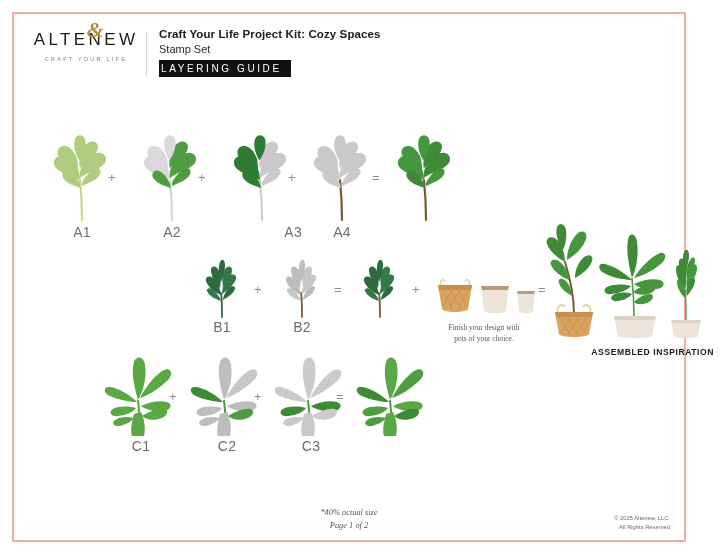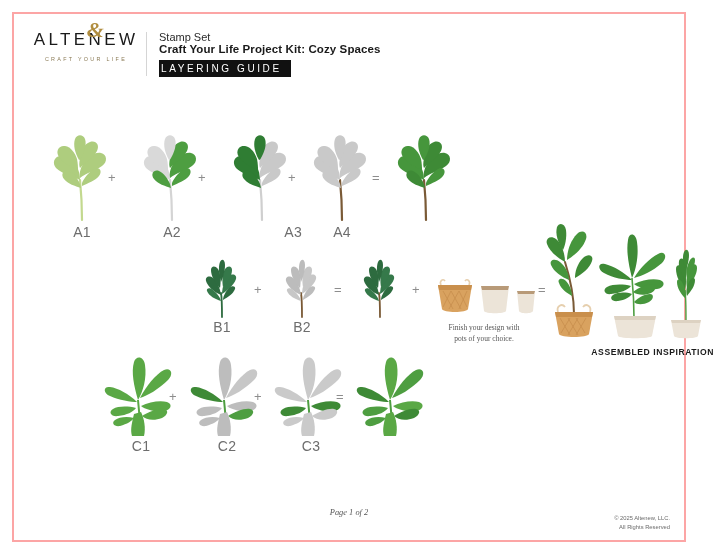--- a/index.html
+++ b/index.html
@@ -52,22 +52,22 @@
       <div class="word">
         <span>ALTENEW</span>
         <span class="amp">&amp;</span>
       </div>
       <div class="tag">CRAFT YOUR LIFE</div>
     </div>
 
     <div id="divider"></div>
 
     <div id="titleblock">
+      <div id="t1">Craft Your Life Project Kit: Cozy Spaces</div>
       <div id="t2">Stamp Set</div>
-      <div id="t1">Craft Your Life Project Kit: Cozy Spaces</div>
       <div id="t3">LAYERING GUIDE</div>
     </div>
   </div>
 
   <div class="row">
 
     <div class="cell" style="left:28px;top:118px;width:80px;">
       <div class="art">
         <svg width="80" height="92" viewBox="0 0 80 92">
           <g id="a1g">
@@ -397,20 +397,21 @@
             <path d="M46 64 C53 60 62 56 68 57 C73 58 72 63 66 66 C58 69 50 68 46 64Z" fill="#3e8a36"></path>
             <path d="M38 66 C31 64 23 65 19 68 C15 71 18 75 24 74 C31 72 36 69 38 66Z" fill="#4e9e41"></path>
             <path d="M38 62 C36 70 34 78 36 84 L48 84 C50 76 48 66 45 60 Z" fill="#5aa845"></path>
           </g>
         </svg>
       </div>
     </div>
   </div>
 
   <div id="f-center">
+    <div>*40% actual size</div>
     <div>Page 1 of 2</div>
   </div>
 
   <div id="f-right">
     <div>© 2025 Altenew, LLC.</div>
     <div>All Rights Reserved</div>
   </div>
 
 </div>
 

